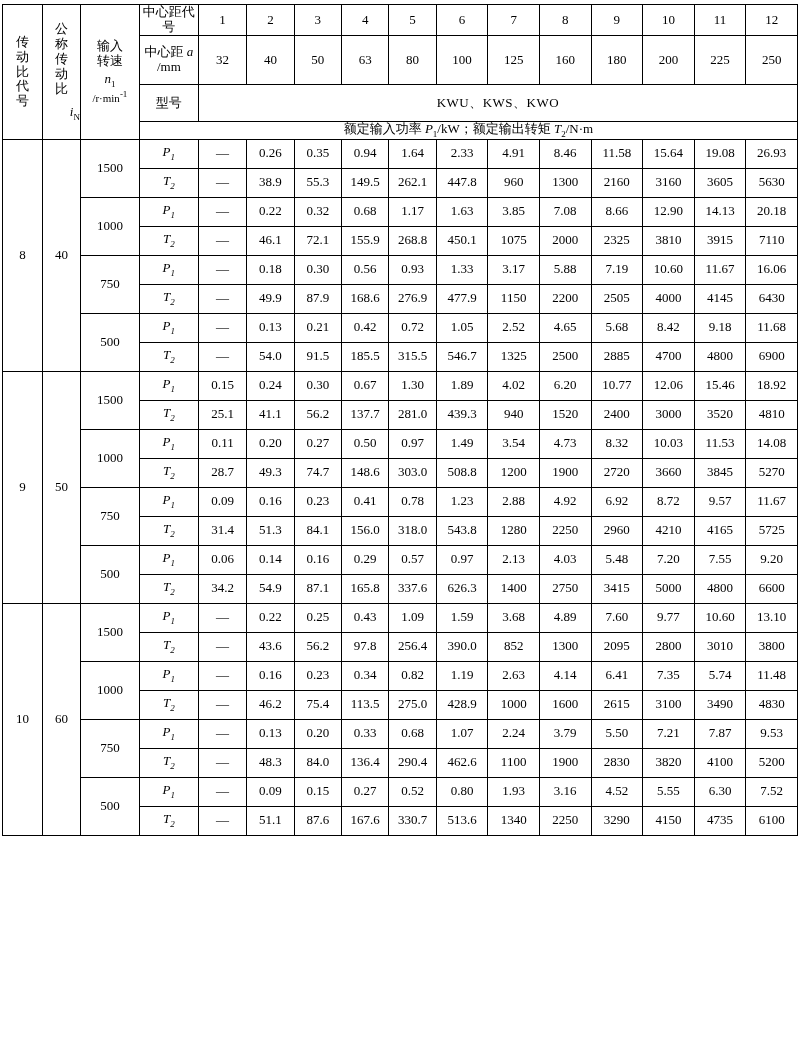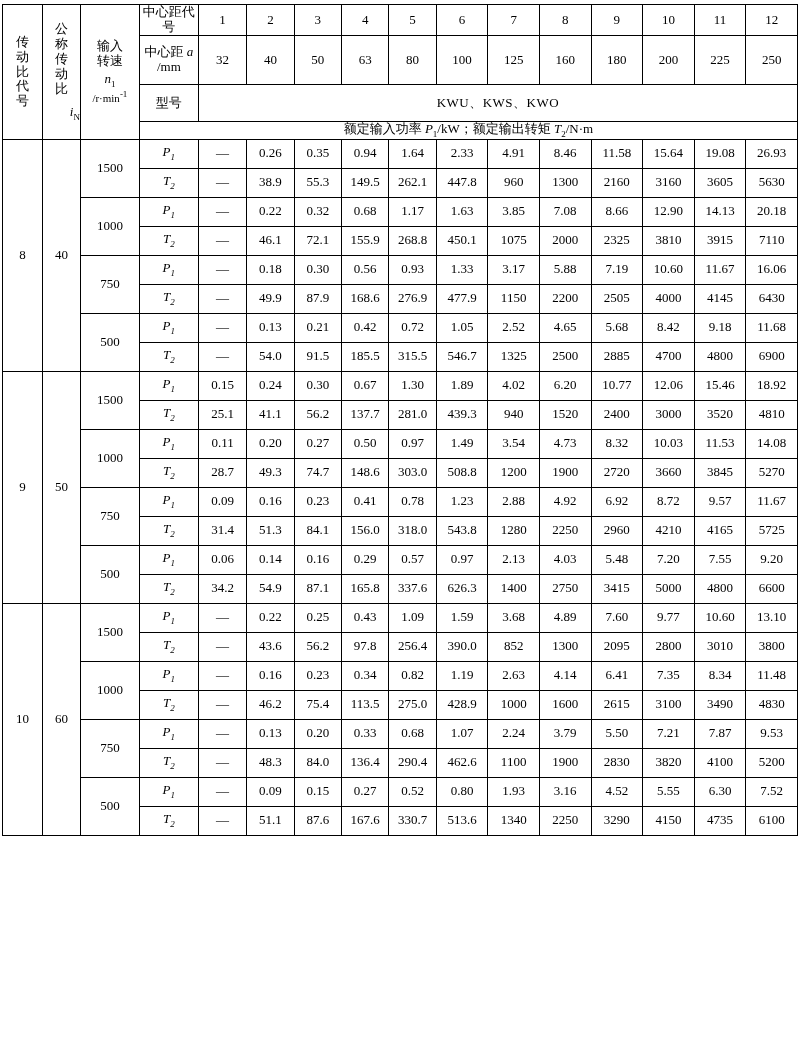--- a/index.html
+++ b/index.html
@@ -466,21 +466,21 @@
         <td class="data num">—</td>
         <td class="data num">0.16</td>
         <td class="data num">0.23</td>
         <td class="data num">0.34</td>
         <td class="data num">0.82</td>
         <td class="data num">1.19</td>
         <td class="data num">2.63</td>
         <td class="data num">4.14</td>
         <td class="data num">6.41</td>
         <td class="data num">7.35</td>
-        <td class="data num">8.34</td>
+        <td class="data num">5.74</td>
         <td class="data num thick-right">11.48</td>
       </tr>
       <tr>
         <td class="data rowlabel"><span class="ital">T</span><span class="sub">2</span></td>
         <td class="data num">—</td>
         <td class="data num">46.2</td>
         <td class="data num">75.4</td>
         <td class="data num">113.5</td>
         <td class="data num">275.0</td>
         <td class="data num">428.9</td>

